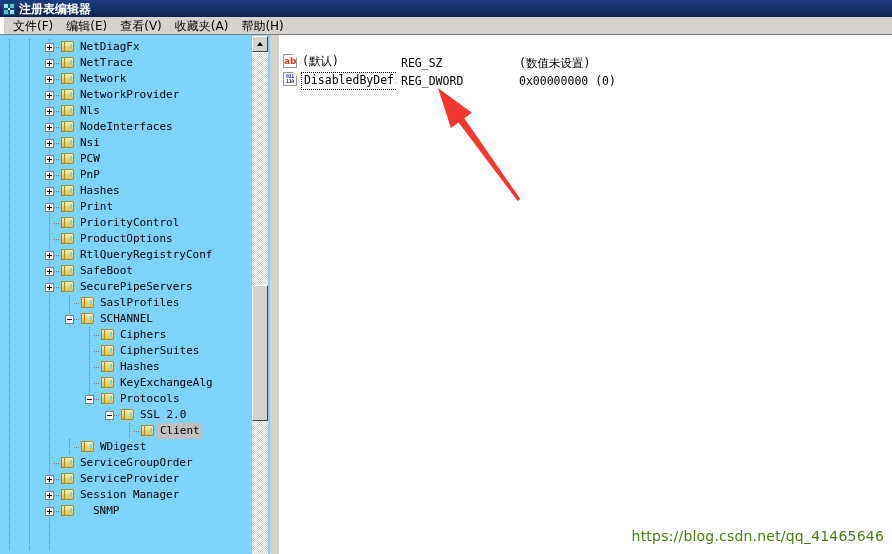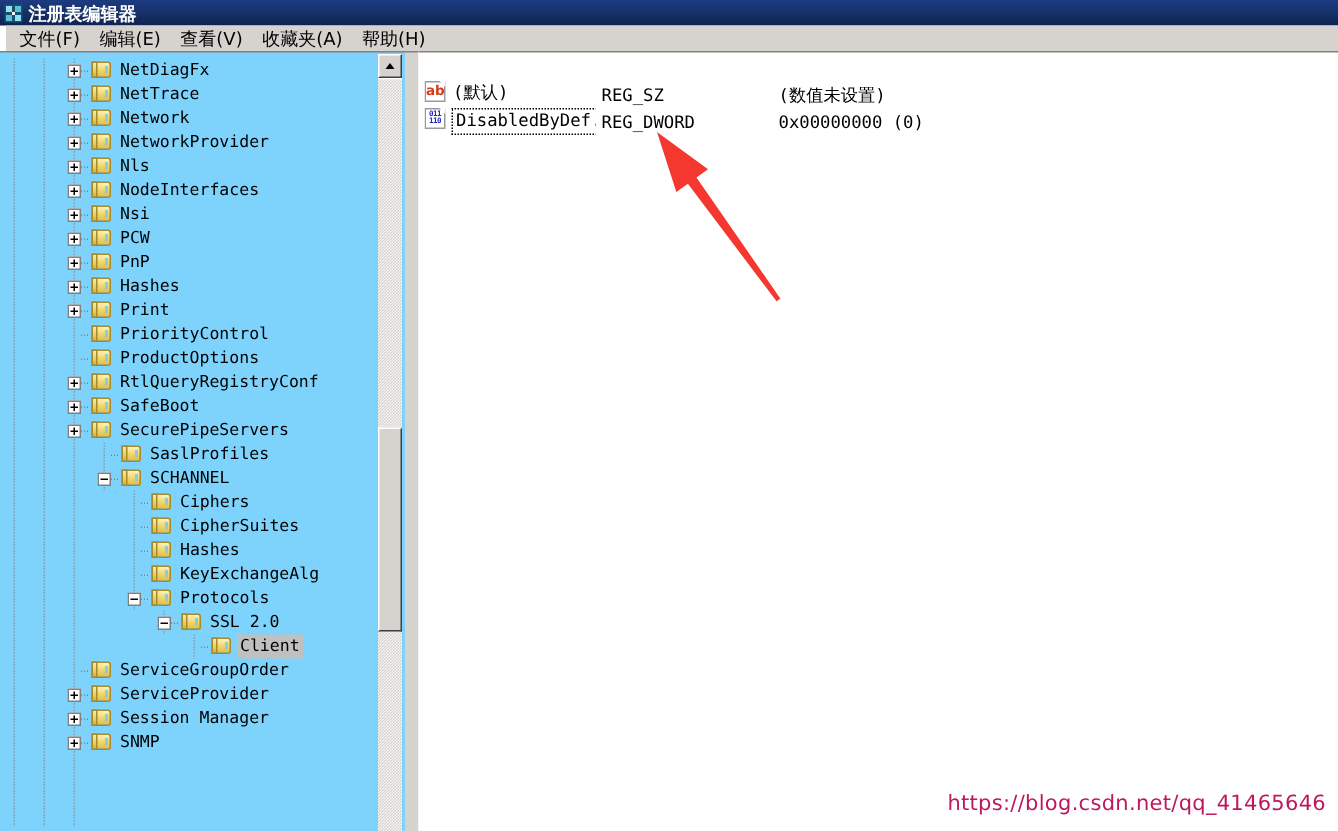--- a/index.html
+++ b/index.html
@@ -360,21 +360,21 @@
     pointer-events: none;
   }
 
   
   .watermark {
     position: absolute;
     right: 8px;
     bottom: 10px;
     font-family: "DejaVu Sans", sans-serif;
     font-size: 14px;
-    color: #be185d;
+    color: #4d7c0f;
     white-space: nowrap;
     letter-spacing: 0.2px;
   }
 </style>
 </head>
 <body>
 
 <div id="app">
 
   <div class="titlebar">
@@ -651,20 +651,30 @@
             <div class="hguide" style="left: 134px; width: 6px;"></div>
             <div class="guide" style="left: 129px; height: 16px;"></div>
             <div class="folder" style="left: 141px;">
               <div class="f-back"></div>
               <div class="f-spine"></div>
               <div class="f-dot"></div>
             </div>
             <div class="tlabel selected" style="left: 158px;">Client</div>
           </div>
           <div class="trow">
+            <div class="hguide" style="left: 74px; width: 6px;"></div>
+            <div class="guide" style="left: 69px; height: 16px;"></div>
+            <div class="folder" style="left: 81px;">
+              <div class="f-back"></div>
+              <div class="f-spine"></div>
+              <div class="f-dot"></div>
+            </div>
+            <div class="tlabel" style="left: 98px;">WDigest</div>
+          </div>
+          <div class="trow">
             <div class="hguide" style="left: 54px; width: 6px;"></div>
             <div class="folder" style="left: 61px;">
               <div class="f-back"></div>
               <div class="f-spine"></div>
               <div class="f-dot"></div>
             </div>
             <div class="tlabel" style="left: 78px;">ServiceGroupOrder</div>
           </div>
           <div class="trow">
             <div class="hguide" style="left: 54px; width: 6px;"></div>
@@ -687,21 +697,21 @@
             <div class="tlabel" style="left: 78px;">Session Manager</div>
           </div>
           <div class="trow">
             <div class="hguide" style="left: 54px; width: 6px;"></div>
             <div class="expander plus" style="left: 45px;"></div>
             <div class="folder" style="left: 61px;">
               <div class="f-back"></div>
               <div class="f-spine"></div>
               <div class="f-dot"></div>
             </div>
-            <div class="tlabel" style="left: 78px;">SNMP</div>
+            <div class="tlabel" style="left: 91px;">SNMP</div>
           </div>
         </div>
 
       <div class="vscroll">
         <div class="track"></div>
         <div class="arrow-up"></div>
         <div class="thumb" id="scroll-thumb" style="top: 249px; height: 136px;"></div>
       </div>
     </div>
 

